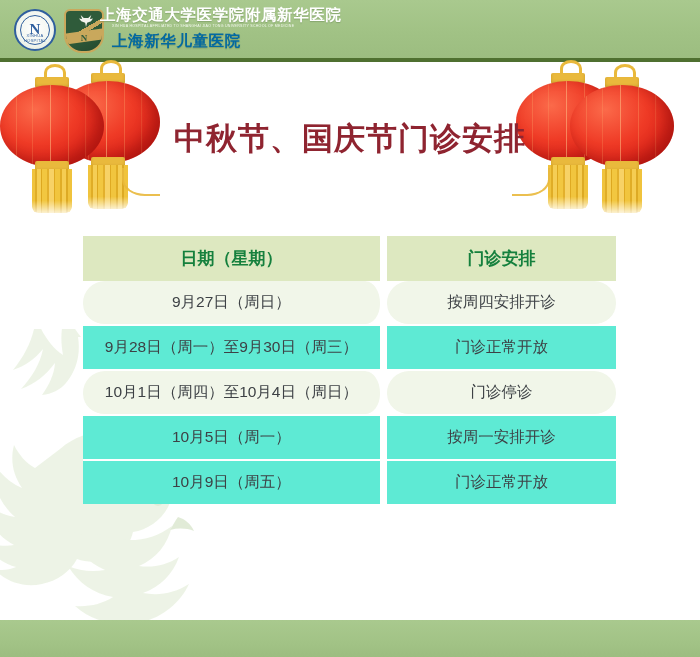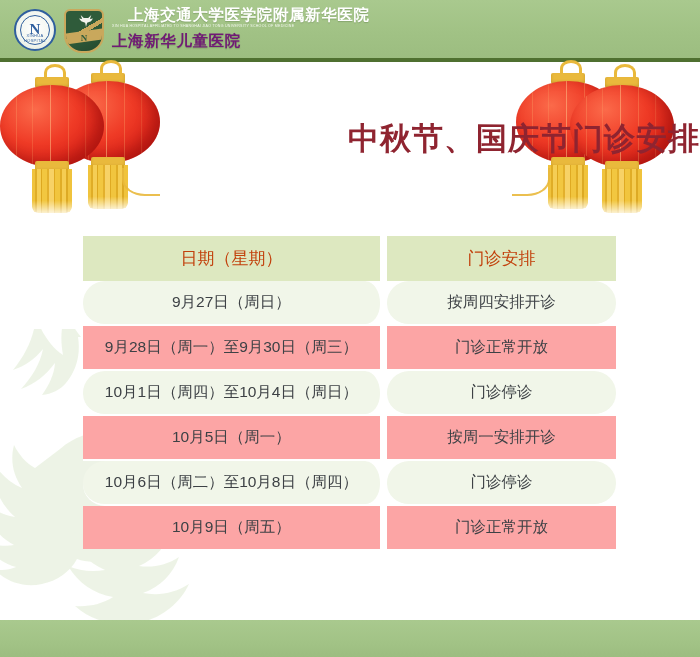--- a/index.html
+++ b/index.html
@@ -56,32 +56,32 @@
     font-family:"Liberation Serif","DejaVu Serif",serif;
     font-size:9px;font-weight:bold;color:#2f5b3a;line-height:1;
   }
   .emblem-shield .deerhead{
     position:absolute;left:13px;top:4px;width:14px;height:12px;
     background:#f4f3ec;
     clip-path:polygon(12% 0,22% 34%,0 30%,16% 52%,44% 64%,50% 100%,58% 64%,86% 52%,100% 30%,78% 34%,88% 0,66% 26%,34% 26%);
   }
 
   .hname{
-    position:absolute;left:128px;top:6px;
+    position:absolute;left:100px;top:6px;
     font-size:15.5px;font-weight:bold;color:#ffffff;letter-spacing:.6px;
     line-height:1.1;text-shadow:0 1px 1px rgba(80,110,60,.35);
   }
   .hname-en{
     position:absolute;left:112px;top:24px;width:260px;
     font-size:3.6px;color:#f3f8ee;letter-spacing:.25px;line-height:1.2;
     white-space:nowrap;transform:scaleY(1.15);transform-origin:left top;
   }
   .hname2{
     position:absolute;left:112px;top:32px;
-    font-size:15.5px;font-weight:bold;color:#701a75;letter-spacing:.6px;
+    font-size:15.5px;font-weight:bold;color:#0369a1;letter-spacing:.6px;
     line-height:1.1;text-shadow:0 1px 1px rgba(80,110,60,.35);
   }
 
   
   .deer{
     position:absolute;left:-18px;bottom:28px;width:280px;height:300px;
     opacity:.55;pointer-events:none;
   }
 
   
@@ -129,40 +129,40 @@
     border:2px solid #e9b93c;border-radius:0 0 0 60%;
     border-top:none;border-right:none;opacity:.9;
   }
 
   
   .title{
     position:absolute;left:0;right:0;top:118px;text-align:center;
     color:#8f2430;font-weight:bold;font-size:31px;line-height:1.33;
     letter-spacing:1px;
   }
-  .title .l2{letter-spacing:1px;text-align:right;}
+  .title .l2{letter-spacing:1px;}
 
   
   .table{
     position:absolute;left:83px;top:236px;width:533px;
     border-collapse:separate;border-spacing:0;
   }
   .table td{
     height:43px;padding:0;text-align:center;vertical-align:middle;
     font-size:15.5px;color:#3d4145;
     border-bottom:2px solid #ffffff;
   }
   .table tr:last-child td{border-bottom:none;}
   .col-date{width:320px;border-right:7px solid #ffffff;}
   .col-sched{width:248px;}
   .table thead td{
-    background:#dde8c0;font-size:17px;font-weight:normal;color:#c2410c;height:45px;
+    background:#dde8c0;font-size:17px;font-weight:bold;color:#15803d;height:45px;
   }
   .row-a td{background:#f1f6e9;border-radius:22px;}
-  .row-b td{background:#fca5a5;}
+  .row-b td{background:#5eead4;}
   .cell-red{color:#b5482e;margin-top:28px;}
 
   
   .bottombar{
     position:absolute;left:0;bottom:0;width:700px;height:37px;
     background:linear-gradient(180deg,#a9c98e 0%,#a2c386 60%,#9cbd80 100%);
   }
 </style>
 </head>
 <body>
@@ -265,24 +265,20 @@
         <td class="col-sched">门诊正常开放</td>
       </tr>
       <tr class="row-a">
         <td class="col-date cell-red">10月1日（周四）至10月4日（周日）</td>
         <td class="col-sched cell-red">门诊停诊</td>
       </tr>
       <tr class="row-b">
         <td class="col-date">10月5日（周一）</td>
         <td class="col-sched">按周一安排开诊</td>
       </tr>
-      <tr class="row-a">
-        <td class="col-date cell-red">10月6日（周二）至10月8日（周四）</td>
-        <td class="col-sched cell-red">门诊停诊</td>
-      </tr>
       <tr class="row-b">
         <td class="col-date">10月9日（周五）</td>
         <td class="col-sched">门诊正常开放</td>
       </tr>
     </tbody>
   </table>
 
   <div class="bottombar"></div>
 </div>
 

